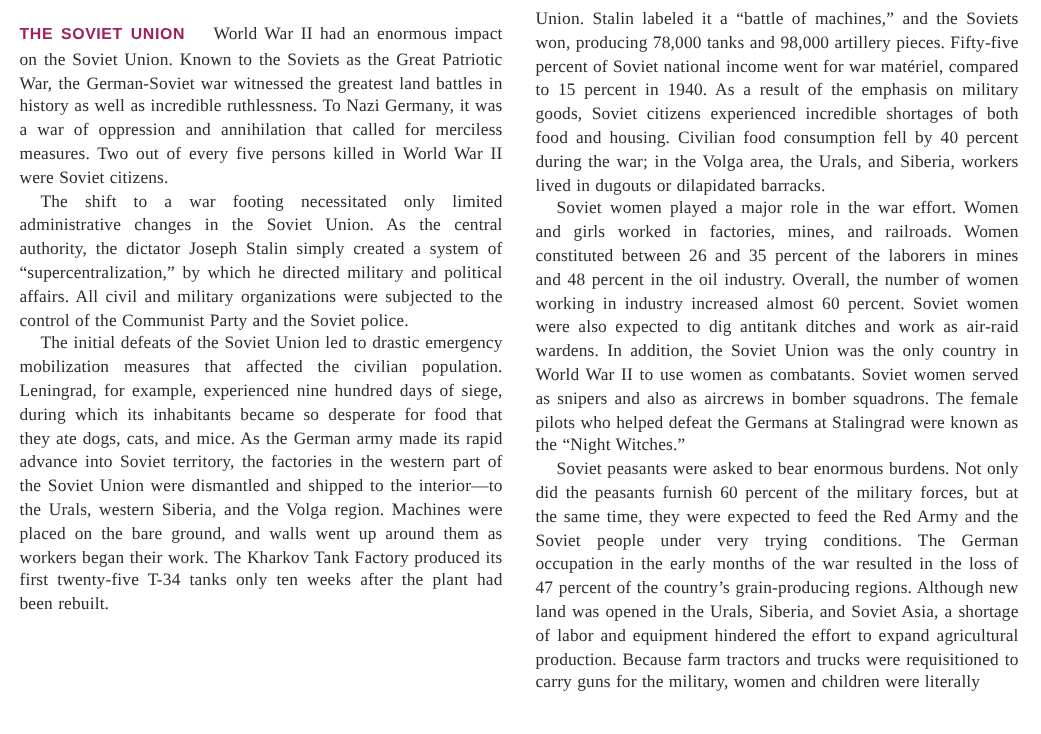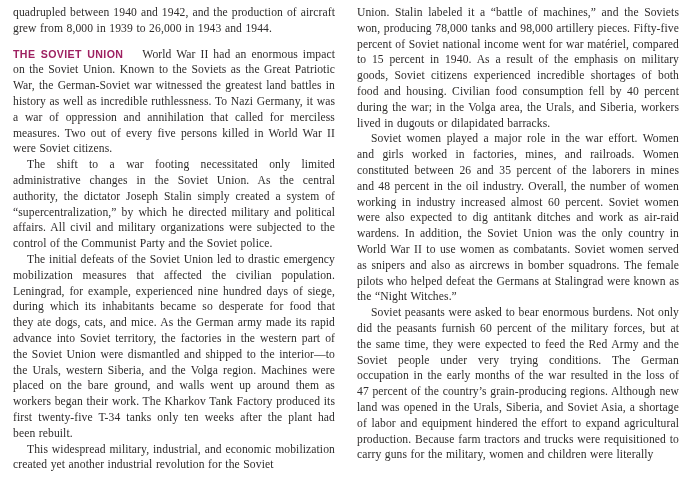--- a/index.html
+++ b/index.html
@@ -46,29 +46,27 @@
     color: #9e2161;
     margin-right: 19px;
   }
 </style>
 </head>
 <body>
 
 <div class="page">
 
   <div class="column">
-    <p class="para">quadrupled between 1940 and 1942, and the production of aircraft grew from 8,000 in 1939 to 26,000 in 1943 and 1944.</p>
 
     <p class="para heading-para"><span class="run-heading">THE SOVIET UNION</span><span>World War II had an enormous impact on the Soviet Union. Known to the Soviets as the Great Patriotic War, the German-Soviet war witnessed the greatest land battles in history as well as incredible ruthlessness. To Nazi Germany, it was a war of oppression and annihilation that called for merciless measures. Two out of every five persons killed in World War II were Soviet citizens.</span></p>
 
     <p class="para indent">The shift to a war footing necessitated only limited administrative changes in the Soviet Union. As the central authority, the dictator Joseph Stalin simply created a system of “supercentralization,” by which he directed military and political affairs. All civil and military organizations were subjected to the control of the Communist Party and the Soviet police.</p>
 
     <p class="para indent">The initial defeats of the Soviet Union led to drastic emergency mobilization measures that affected the civilian population. Leningrad, for example, experienced nine hundred days of siege, during which its inhabitants became so desperate for food that they ate dogs, cats, and mice. As the German army made its rapid advance into Soviet territory, the factories in the western part of the Soviet Union were dismantled and shipped to the interior—to the Urals, western Siberia, and the Volga region. Machines were placed on the bare ground, and walls went up around them as workers began their work. The Kharkov Tank Factory produced its first twenty-five T-34 tanks only ten weeks after the plant had been rebuilt.</p>
 
-    <p class="para indent">This widespread military, industrial, and economic mobilization created yet another industrial revolution for the Soviet</p>
   </div>
 
   <div class="column">
     <p class="para">Union. Stalin labeled it a “battle of machines,” and the Soviets won, producing 78,000 tanks and 98,000 artillery pieces. Fifty-five percent of Soviet national income went for war matériel, compared to 15 percent in 1940. As a result of the emphasis on military goods, Soviet citizens experienced incredible shortages of both food and housing. Civilian food consumption fell by 40 percent during the war; in the Volga area, the Urals, and Siberia, workers lived in dugouts or dilapidated barracks.</p>
 
     <p class="para indent">Soviet women played a major role in the war effort. Women and girls worked in factories, mines, and railroads. Women constituted between 26 and 35 percent of the laborers in mines and 48 percent in the oil industry. Overall, the number of women working in industry increased almost 60 percent. Soviet women were also expected to dig antitank ditches and work as air-raid wardens. In addition, the Soviet Union was the only country in World War II to use women as combatants. Soviet women served as snipers and also as aircrews in bomber squadrons. The female pilots who helped defeat the Germans at Stalingrad were known as the “Night Witches.”</p>
 
     <p class="para indent">Soviet peasants were asked to bear enormous burdens. Not only did the peasants furnish 60 percent of the military forces, but at the same time, they were expected to feed the Red Army and the Soviet people under very trying conditions. The German occupation in the early months of the war resulted in the loss of 47 percent of the country’s grain-producing regions. Although new land was opened in the Urals, Siberia, and Soviet Asia, a shortage of labor and equipment hindered the effort to expand agricultural production. Because farm tractors and trucks were requisitioned to carry guns for the military, women and children were literally</p>
   </div>
 

